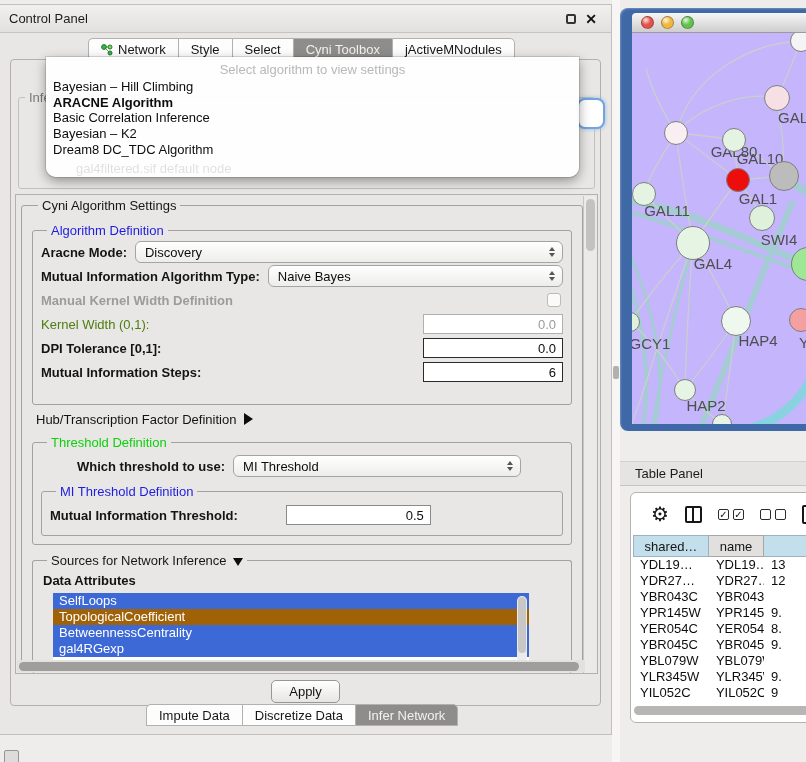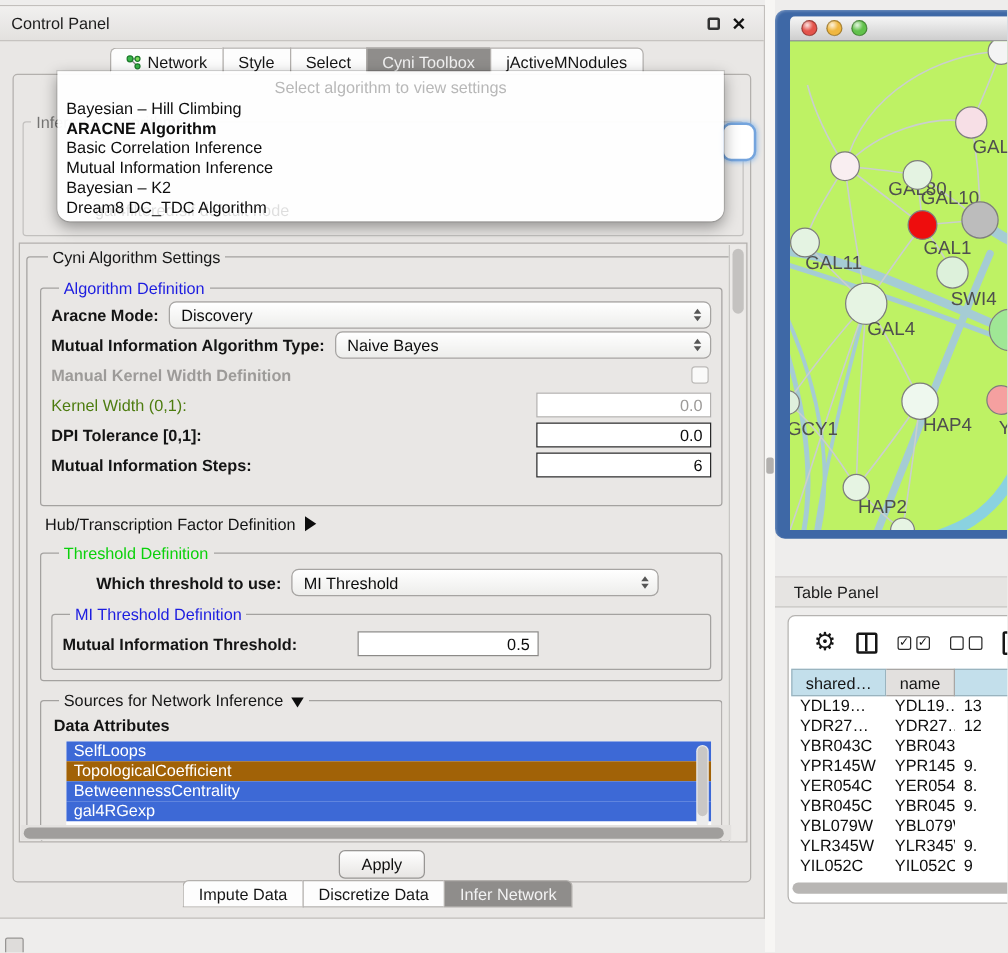--- a/index.html
+++ b/index.html
@@ -77,21 +77,21 @@
   .tri-down  { display:inline-block; width:0; height:0; border-top:8px solid #0d0d0d; border-left:5.5px solid transparent; border-right:5.5px solid transparent; vertical-align:middle; margin-left:6px; }
 
   .thr-group { margin-top:2px; padding:4px 8px 8px 8px; }
   .row.indent { padding-left:36px; }
   .combo.short { margin-right:42px; }
   .mi-group { margin-top:6px; padding:4px 8px 8px 8px; }
   .numfield.w145 { width:145px;margin-left:40px; }
 
   .src-group { margin-top:8px; padding:2px 8px 0 8px; height:120px; border-bottom:none; }
   .data-attrs { font-size:13px; font-weight:bold; color:#131313; padding:3px 0 5px 2px; }
-  .attr-list { position:relative; margin-left:12px; width:516px; height:74px; background:#fff; overflow:hidden; }
+  .attr-list { position:relative; margin-left:12px; width:476px; height:74px; background:#fff; overflow:hidden; }
   .attr-item { height:16px; line-height:16px; font-size:13px; color:#fff; background:#3d69d6; padding-left:6px; }
   .list-scrollbar { position:absolute; right:2px; top:3px; width:10px; height:66px; background:#ececec; border-radius:5px; }
   .list-scrollbar .thumb { position:absolute; left:1px; top:1px; width:8px; height:56px; background:#c9c7c5; border-radius:4px; }
 
   .apply-row { position:absolute; left:0; right:0; top:620px; display:flex; justify-content:center; }
   .apply-btn { font-family:"Liberation Sans",sans-serif; font-size:13px; color:#111; padding:3px 17px;
     background:linear-gradient(#ffffff,#e7e5e3); border:1px solid #989694; border-radius:5px; }
 
   .cp-bottom-tabs { position:absolute; left:146px; top:699px; display:flex; }
 
@@ -103,21 +103,21 @@
   .network-window { position:absolute; left:620px; top:8px; width:186px; height:423px;
     background:#3e68a6; border-radius:8px 0 0 8px; padding:5px 0 7px 12px;
     box-shadow:inset 1px 1px 2px rgba(255,255,255,.25); }
   .nw-titlebar { height:20px; background:linear-gradient(#f6f6f6,#cecece); border-bottom:1px solid #9b9b9b;
     border-radius:4px 0 0 0; display:flex; align-items:center; gap:7px; padding-left:9px; }
   .light { width:13px; height:13px; border-radius:50%; border:1px solid rgba(0,0,0,.3);
     background-image:radial-gradient(circle at 35% 28%, rgba(255,255,255,.85), rgba(255,255,255,0) 45%); }
   .light.red    { background-color:#e4534b; }
   .light.yellow { background-color:#f0b73f; }
   .light.green  { background-color:#62c24c; }
-  .nw-canvas { position:relative; width:174px; height:391px; background:#bef264; overflow:hidden; }
+  .nw-canvas { position:relative; width:174px; height:391px; background:#c4b5fd; overflow:hidden; }
   .nw-canvas svg { position:absolute; left:0; top:0; }
   .net-node { position:absolute; border:1px solid #7e7e7e; border-radius:50%; }
   .net-label { position:absolute; font-size:15px; color:#4f4f4f; white-space:nowrap; transform:translateX(-50%); }
 
   
   .table-title { position:absolute; left:620px; top:461px; width:186px; height:25px;
     background:#e6e4e2; border-top:1px solid #d2d0ce; border-bottom:1px solid #c8c6c4;
     font-size:13px; color:#1c1c1c; line-height:24px; padding-left:15px; }
   .table-panel { position:absolute; left:630px; top:492px; width:192px; height:231px;
     background:#fff; border:1px solid #b5b3b1; border-radius:6px; overflow:hidden; }
@@ -191,21 +191,20 @@
       </fieldset>
 
       <div class="combo-sliver"></div>
 
       <div class="dropdown-popup">
         <div class="popup-placeholder">Select algorithm to view settings</div>
         <div id="algo-items">
             <div class="popup-item">Bayesian – Hill Climbing</div>
             <div class="popup-item bold">ARACNE Algorithm</div>
             <div class="popup-item">Basic Correlation Inference</div>
-            <div class="popup-item">Mutual Information Inference</div>
             <div class="popup-item">Bayesian – K2</div>
             <div class="popup-item">Dream8 DC_TDC Algorithm</div>
           </div>
         <div class="ghost-text" style="left:30px; bottom:1px;">gal4filtered.sif default node</div>
       </div>
 
       <div class="settings-scroll">
         <fieldset class="main-group">
           <legend>Cyni Algorithm Settings</legend>
 

